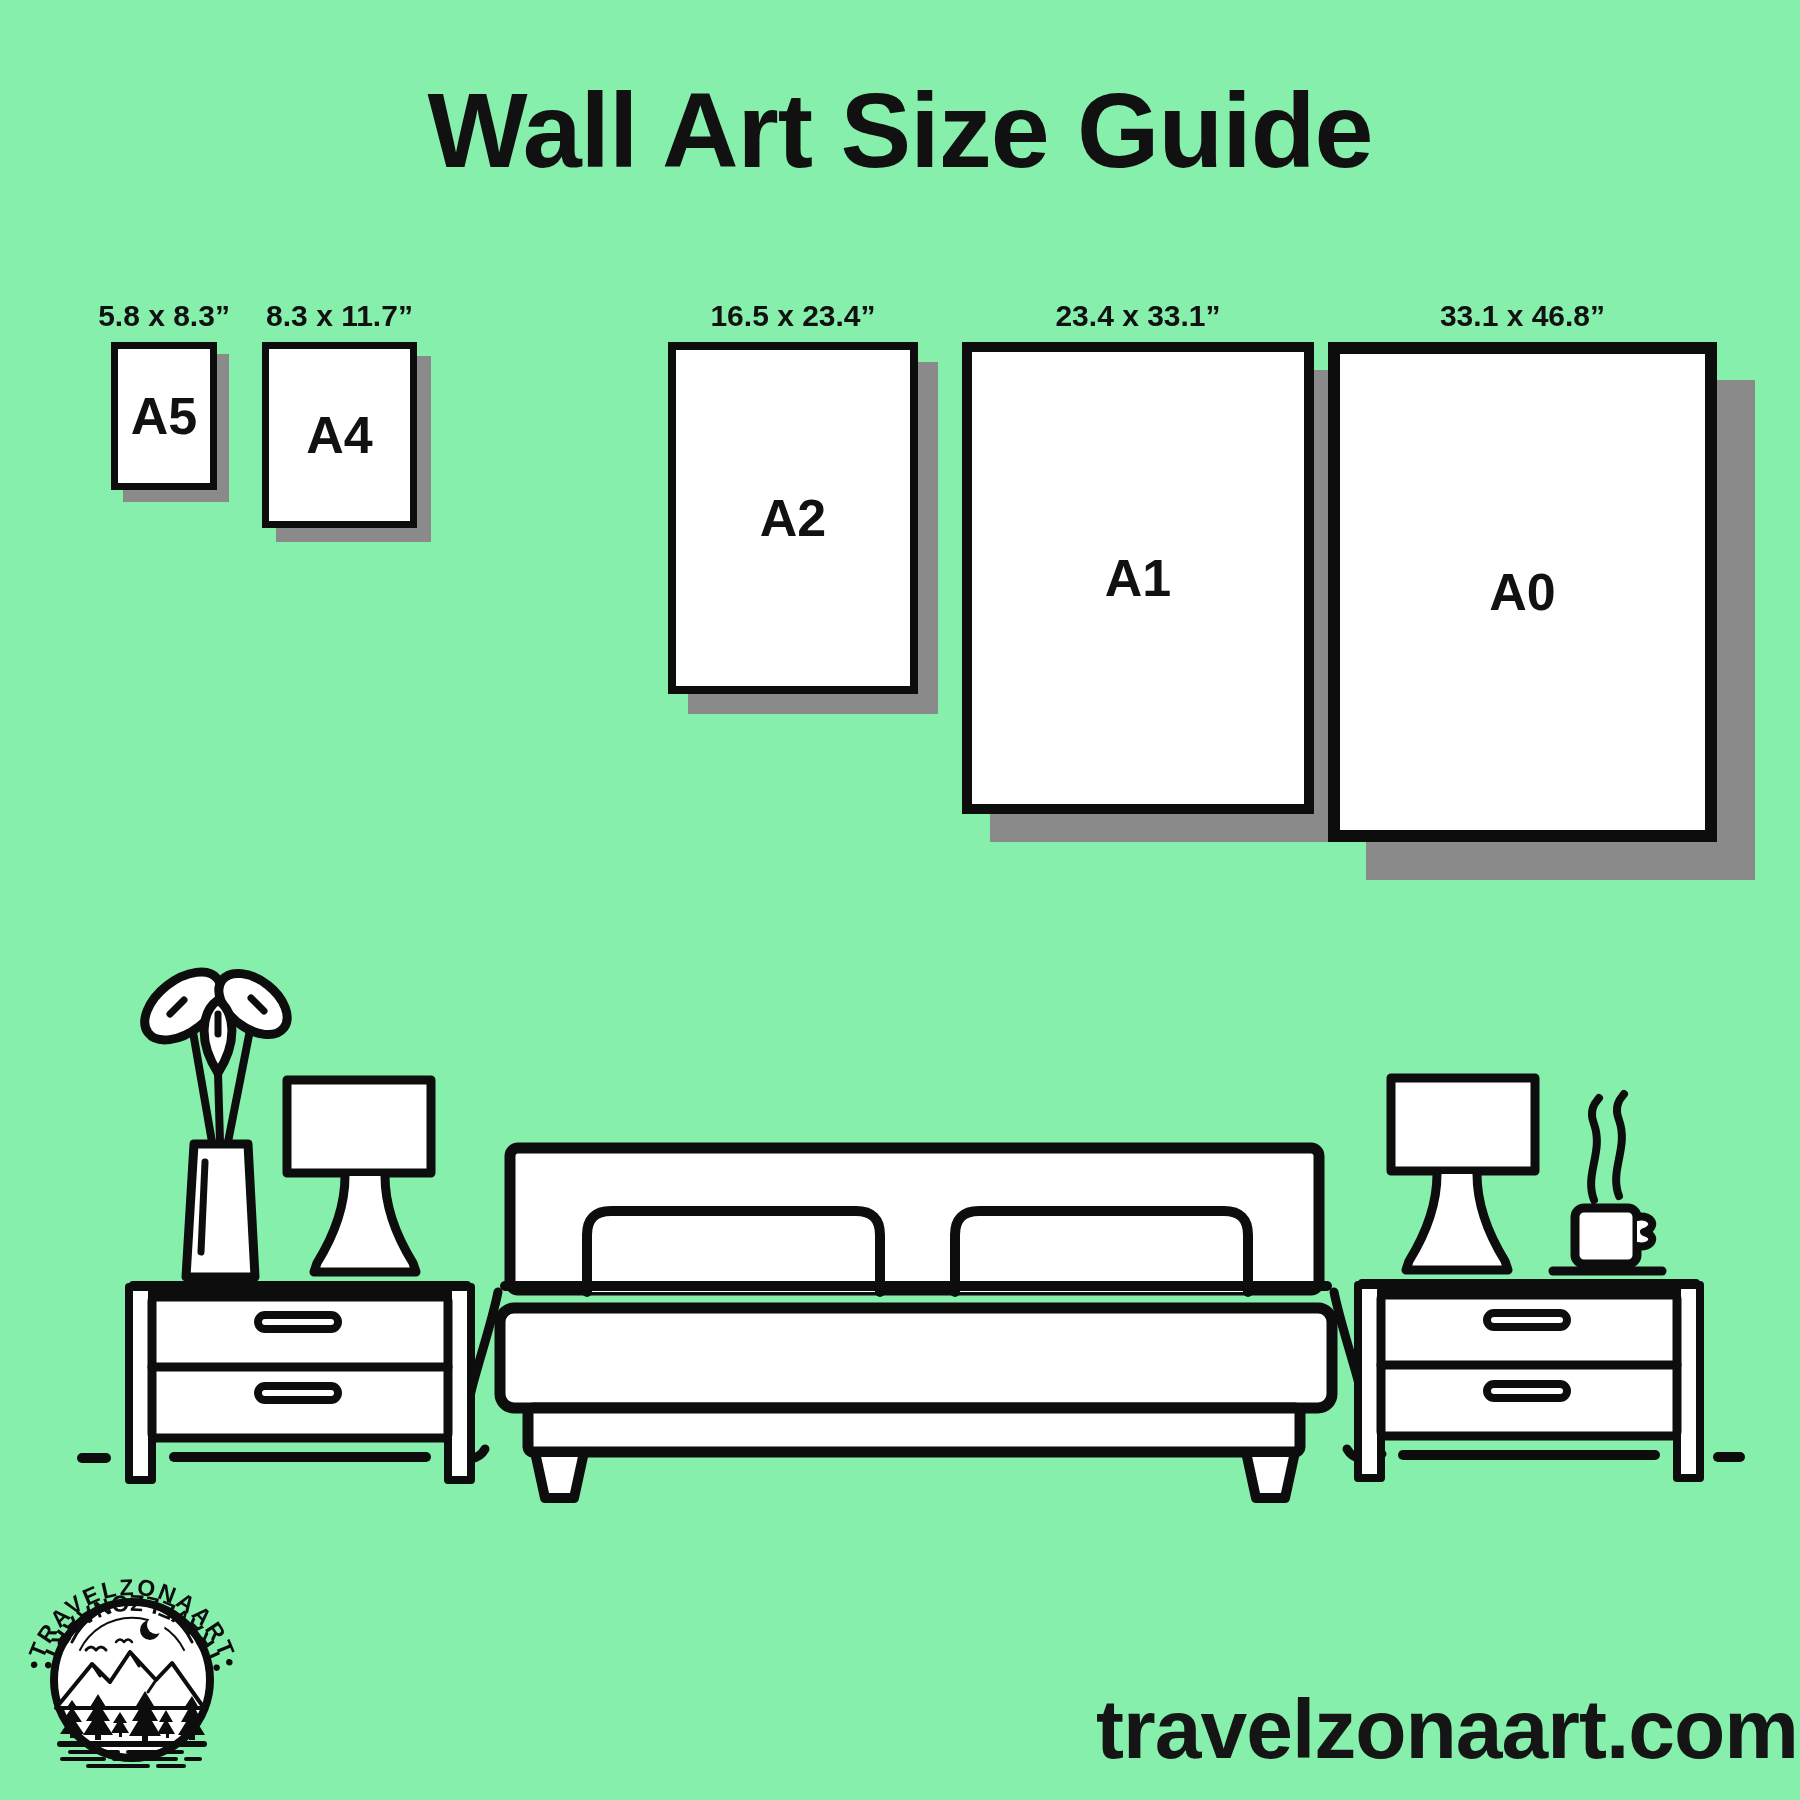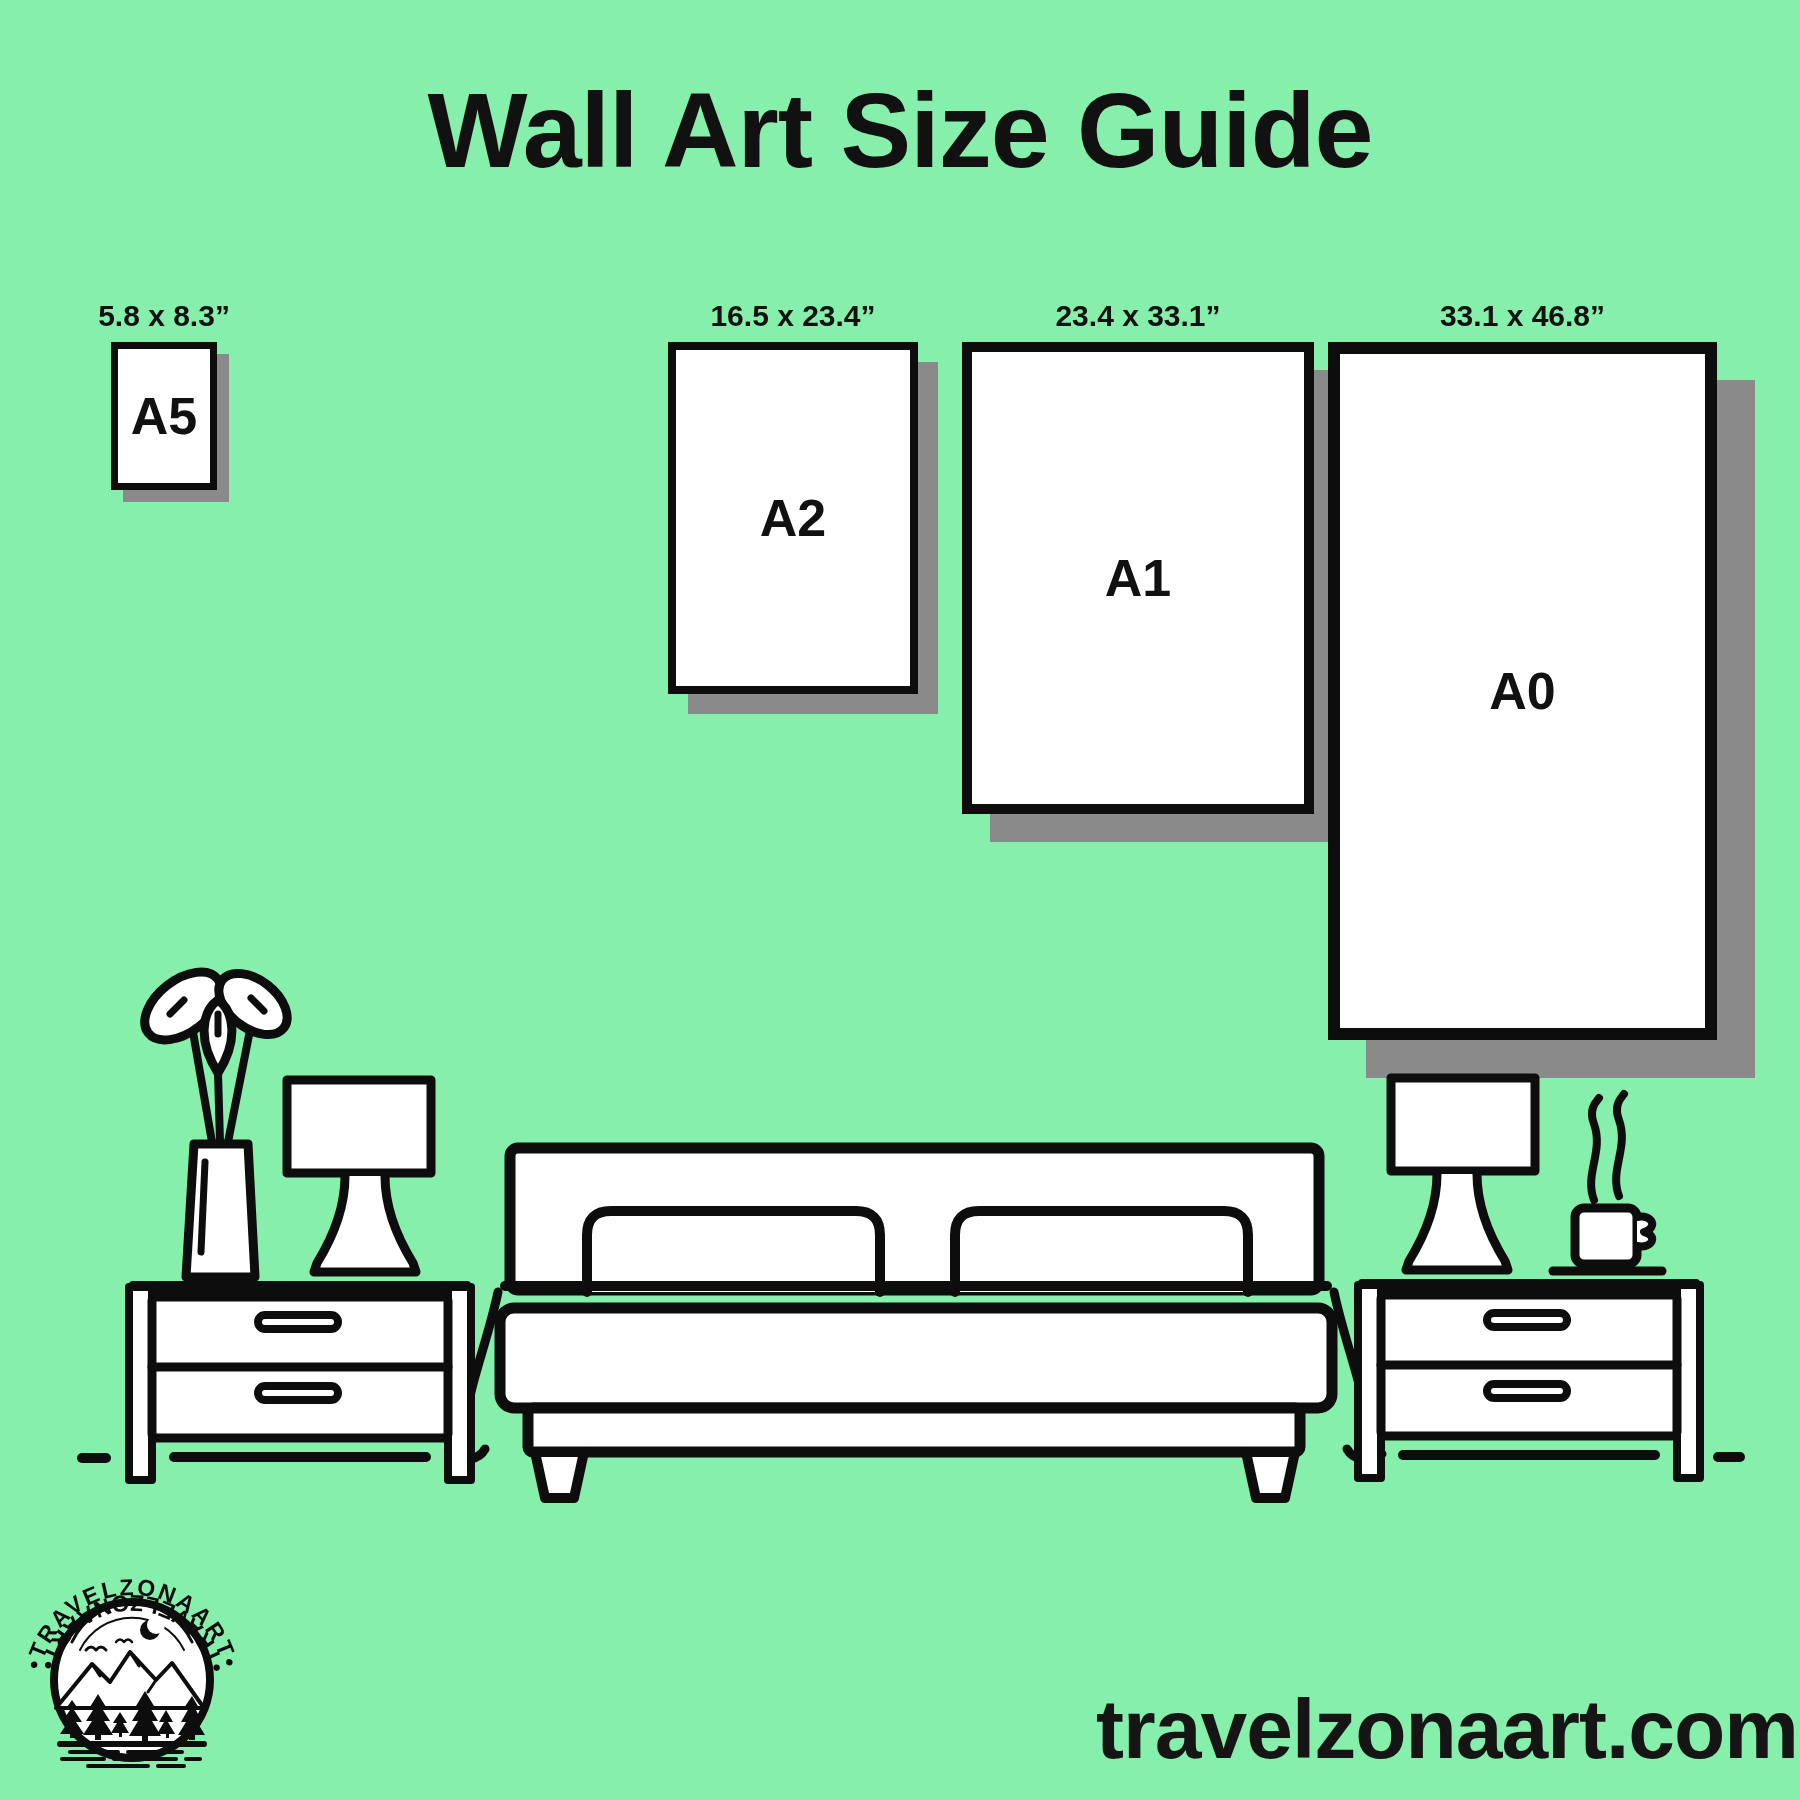--- a/index.html
+++ b/index.html
@@ -36,35 +36,41 @@
 <div class="canvas">
 
   <div class="page-title">Wall Art Size Guide</div>
 
   <div class="frame-group" style="left: 111px; top: 295px; width: 106px;">
     <div class="dim-label">5.8 x 8.3”</div>
     <div class="paper" style="height: 148px; border-width: 7px; box-shadow: rgb(138, 138, 138) 12px 12px 0px;">
         <span class="paper-letter">A5</span>
       </div>
   </div>
+  <div class="frame-group" style="left: 262px; top: 295px; width: 155px;">
+    <div class="dim-label">8.3 x 11.7”</div>
+    <div class="paper" style="height: 186px; border-width: 7px; box-shadow: rgb(138, 138, 138) 14px 14px 0px;">
+        <span class="paper-letter">A4</span>
+      </div>
+  </div>
   <div class="frame-group" style="left: 668px; top: 295px; width: 250px;">
     <div class="dim-label">16.5 x 23.4”</div>
     <div class="paper" style="height: 352px; border-width: 8px; box-shadow: rgb(138, 138, 138) 20px 20px 0px;">
         <span class="paper-letter">A2</span>
       </div>
   </div>
   <div class="frame-group" style="left: 962px; top: 295px; width: 352px;">
     <div class="dim-label">23.4 x 33.1”</div>
     <div class="paper" style="height: 472px; border-width: 10px; box-shadow: rgb(138, 138, 138) 28px 28px 0px;">
         <span class="paper-letter">A1</span>
       </div>
   </div>
   <div class="frame-group" style="left: 1328px; top: 295px; width: 389px;">
     <div class="dim-label">33.1 x 46.8”</div>
-    <div class="paper" style="height: 698px; border-width: 12px; box-shadow: rgb(138, 138, 138) 38px 38px 0px; text-align: right;">
+    <div class="paper" style="height: 500px; border-width: 12px; box-shadow: rgb(138, 138, 138) 38px 38px 0px; text-align: right;">
         <span class="paper-letter">A0</span>
       </div>
   </div>
 
   <svg class="scene-svg" viewBox="0 0 1800 1800">
     <g fill="none" stroke="#0d0d0d" stroke-linecap="round" stroke-linejoin="round">
 
       <g>
         <rect x="510" y="1148" width="809" height="142" rx="8" stroke-width="11" fill="#ffffff"></rect>
 

